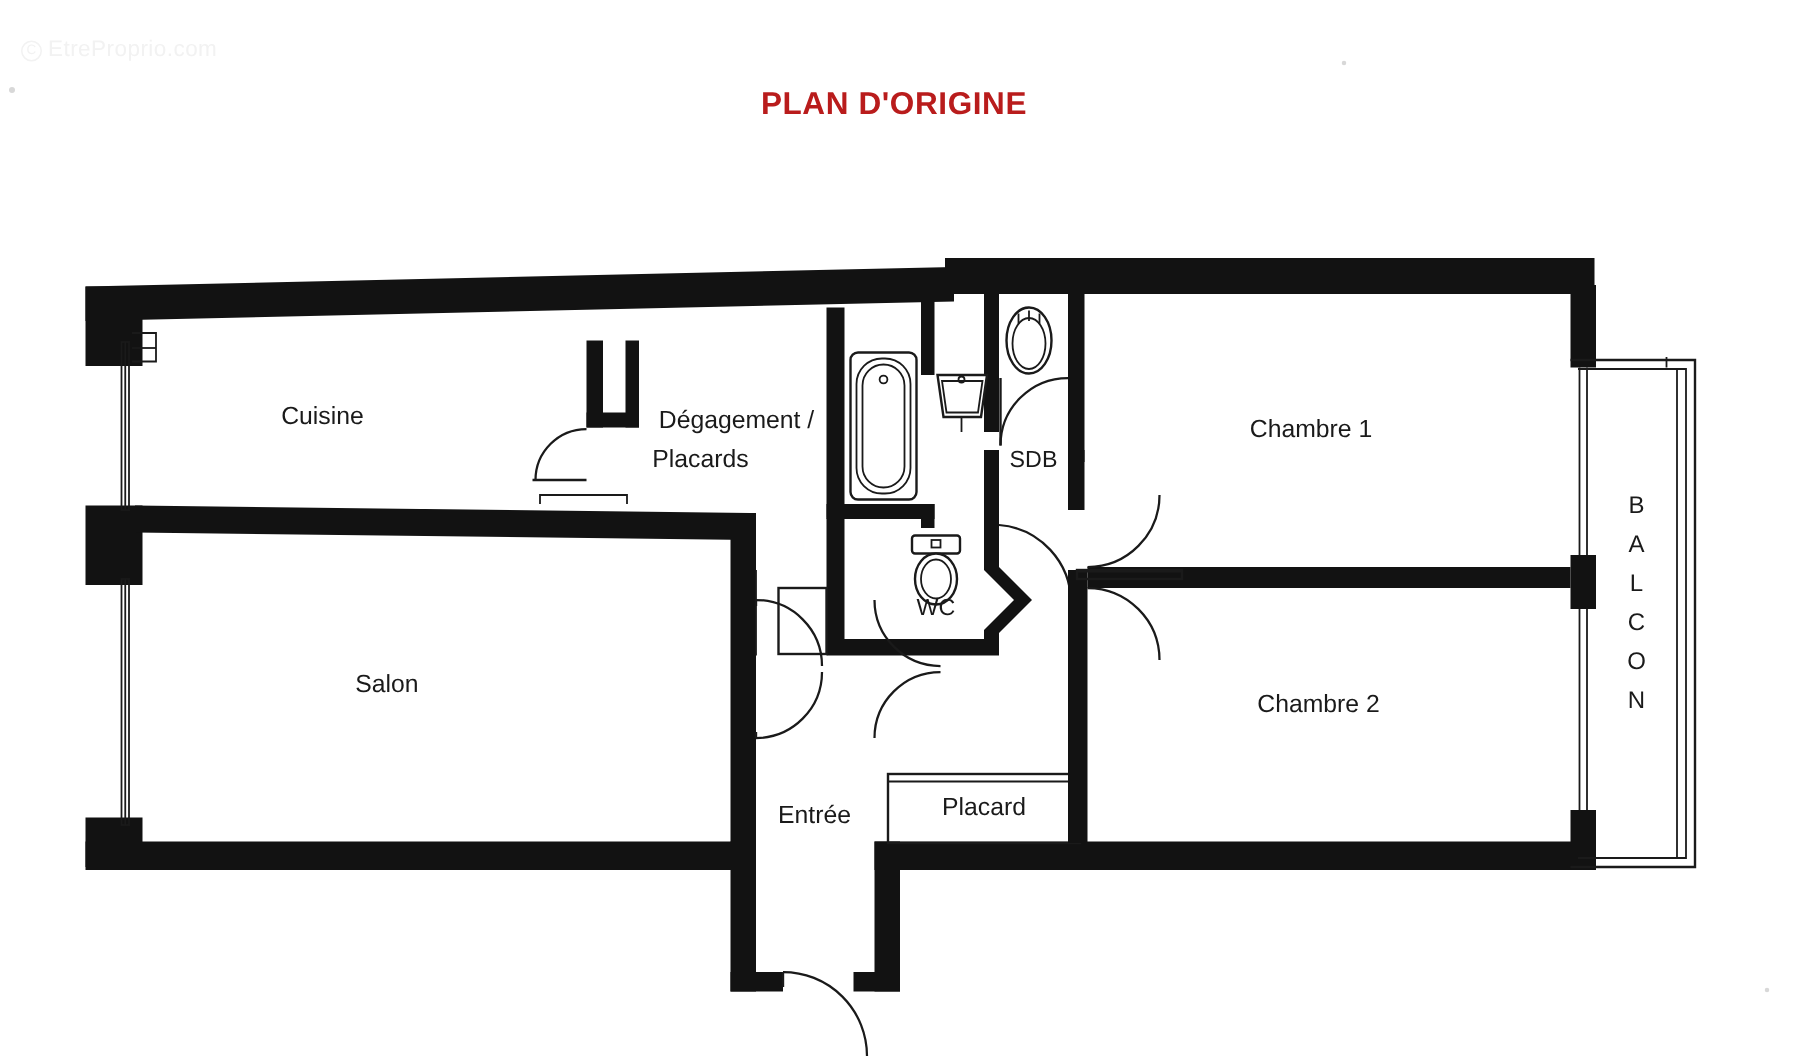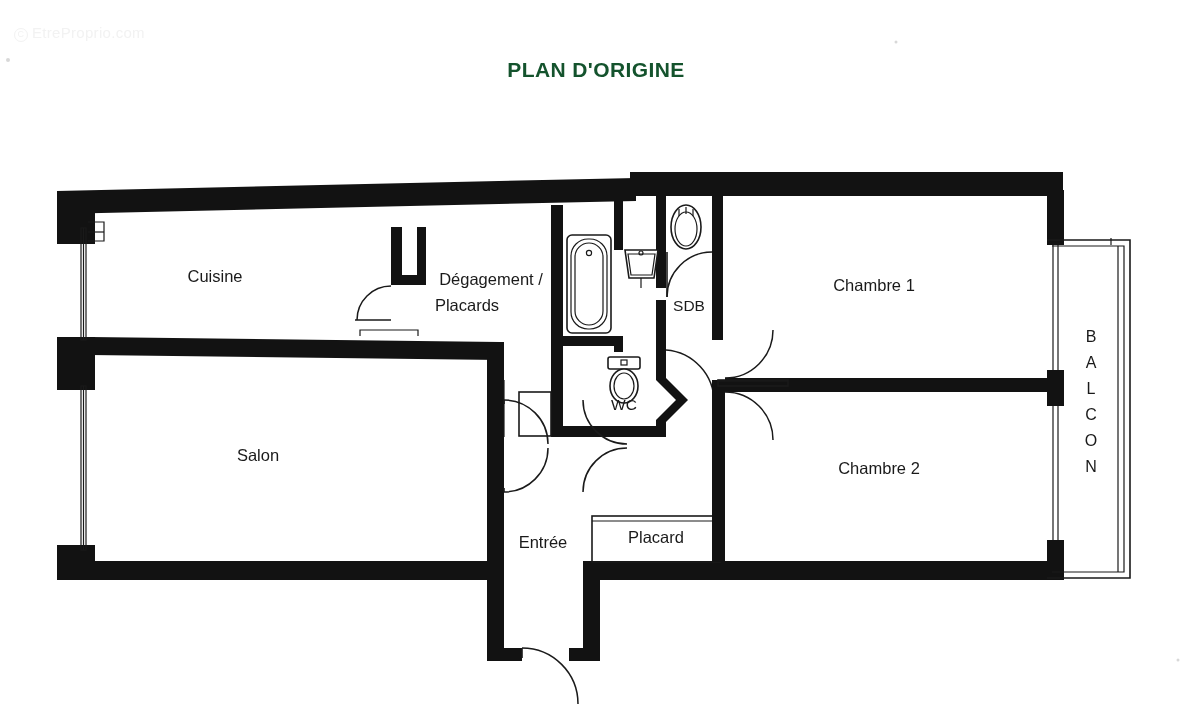--- a/index.html
+++ b/index.html
@@ -40,21 +40,21 @@
   }
   #plan-title {
     position: absolute;
     left: 0;
     top: 58px;
     width: 1192px;
     text-align: center;
     font-size: 21px;
     font-weight: bold;
     letter-spacing: 0.4px;
-    color: #14532d;
+    color: #b91c1c;
   }
   #floorplan-stage {
     position: absolute;
     left: 0;
     top: 0;
     width: 1200px;
     height: 707px;
   }
   svg#floorplan {
     display: block;

